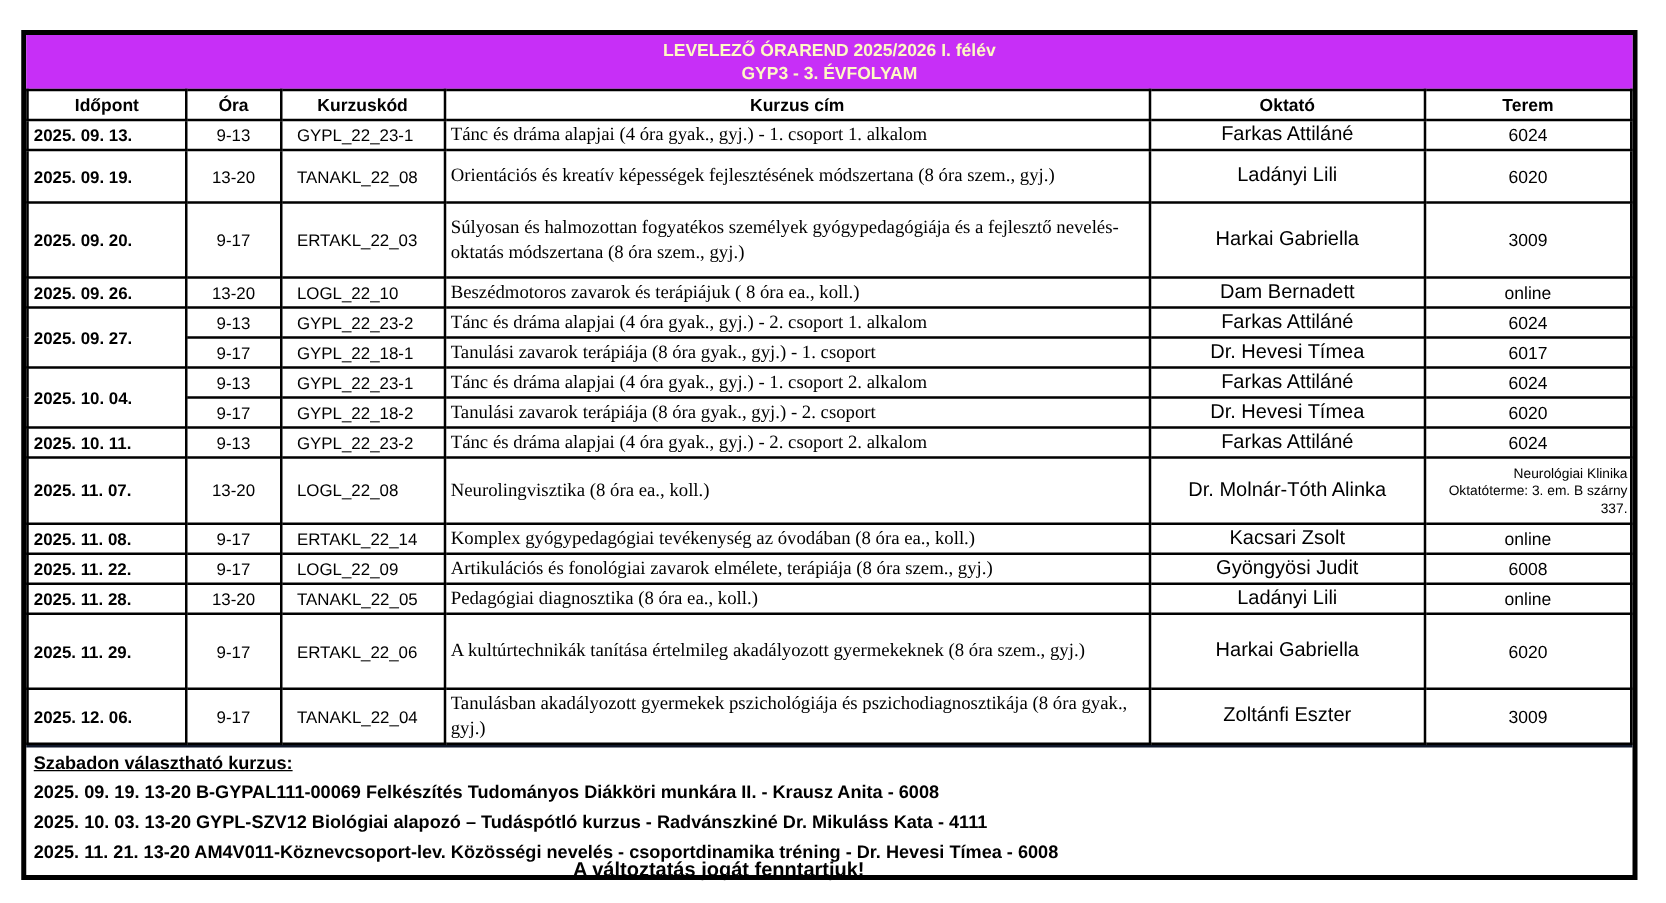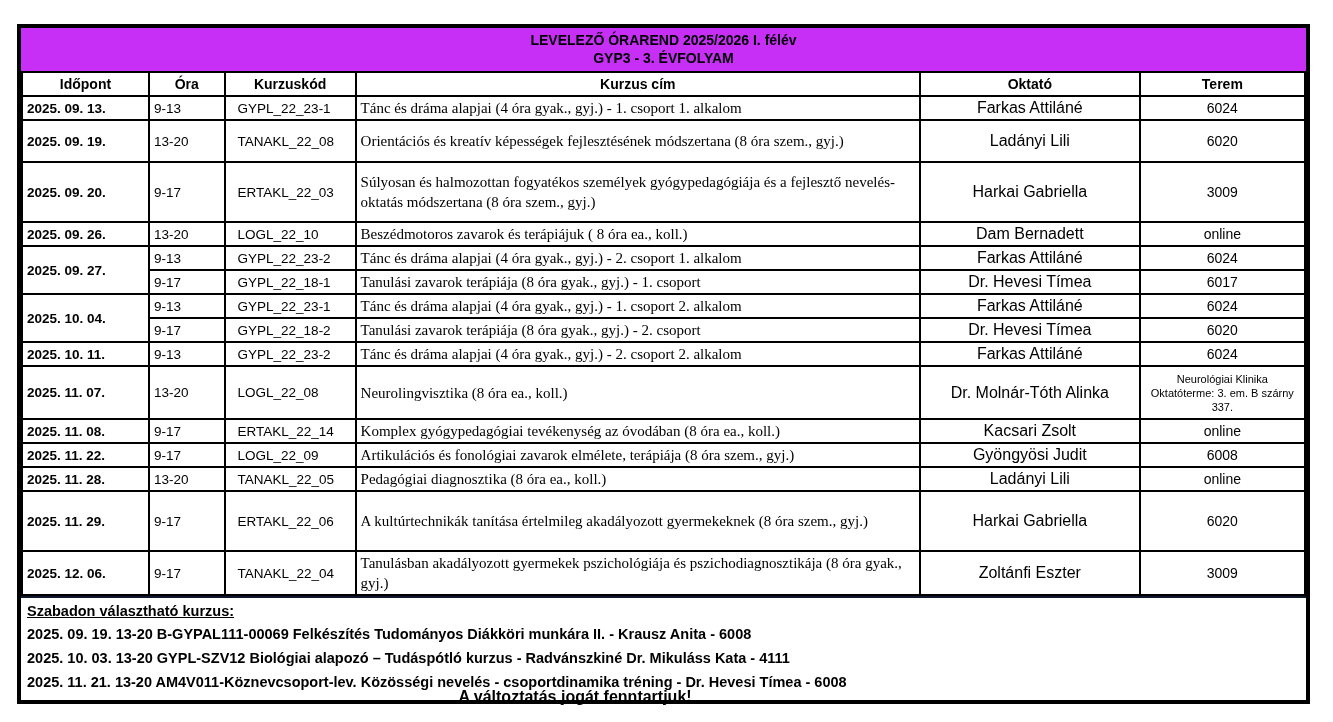--- a/index.html
+++ b/index.html
@@ -8,42 +8,42 @@
     font-family:"Liberation Sans",sans-serif;color:#000;overflow:hidden;
   }
   .board{
     position:absolute;left:17px;top:24px;width:1285px;
     border:4px solid #000;background:#fff;
   }
   .title-band{
     background:#c72ff7;text-align:center;padding:3px 0 4px 0;
   }
   .title-band div{
-    font-weight:bold;font-size:14px;line-height:18px;color:#000000;
+    font-weight:bold;font-size:14px;line-height:18px;color:#fef9c3;
   }
   table.schedule{
     border-collapse:collapse;table-layout:fixed;width:100%;
   }
   table.schedule td,table.schedule th{
     border:2px solid #000;overflow:hidden;
   }
   th{
     font-size:14px;font-weight:bold;text-align:center;height:20px;padding:1px 2px;
   }
   td{font-size:13.5px;padding:1px 4px;vertical-align:middle;}
   td.date{font-weight:bold;text-align:left;white-space:nowrap;}
-  td.time{}
+  td.time{text-align:center;}
   td.code{text-align:left;padding-left:12px;}
   td.ctitle{
     font-family:"Liberation Serif",serif;font-size:15px;line-height:20px;
     text-align:left;padding:1px 4px;border-radius:12px;
   }
   td.teacher{text-align:center;font-size:16px;}
   td.room{text-align:center;font-size:14px;}
-  td.room-small{text-align:center;font-size:11px;line-height:14px;padding:2px 2px;}
+  td.room-small{text-align:right;font-size:11px;line-height:14px;padding:2px 2px;}
   tr.h20{height:20px;} tr.h42{height:42px;} tr.h48{height:60px;}
   tr.h22{height:22px;} tr.h53{height:53px;} tr.h24{height:24px;} tr.h43{height:43px;}
   .free-courses{
     border-top:2px solid #0f172a;padding:2px 6px 6px 6px;
   }
   .free-heading{
     font-weight:bold;font-size:14.5px;text-decoration:underline;line-height:22px;
   }
   .free-line{
     font-weight:bold;font-size:14.5px;line-height:24px;

